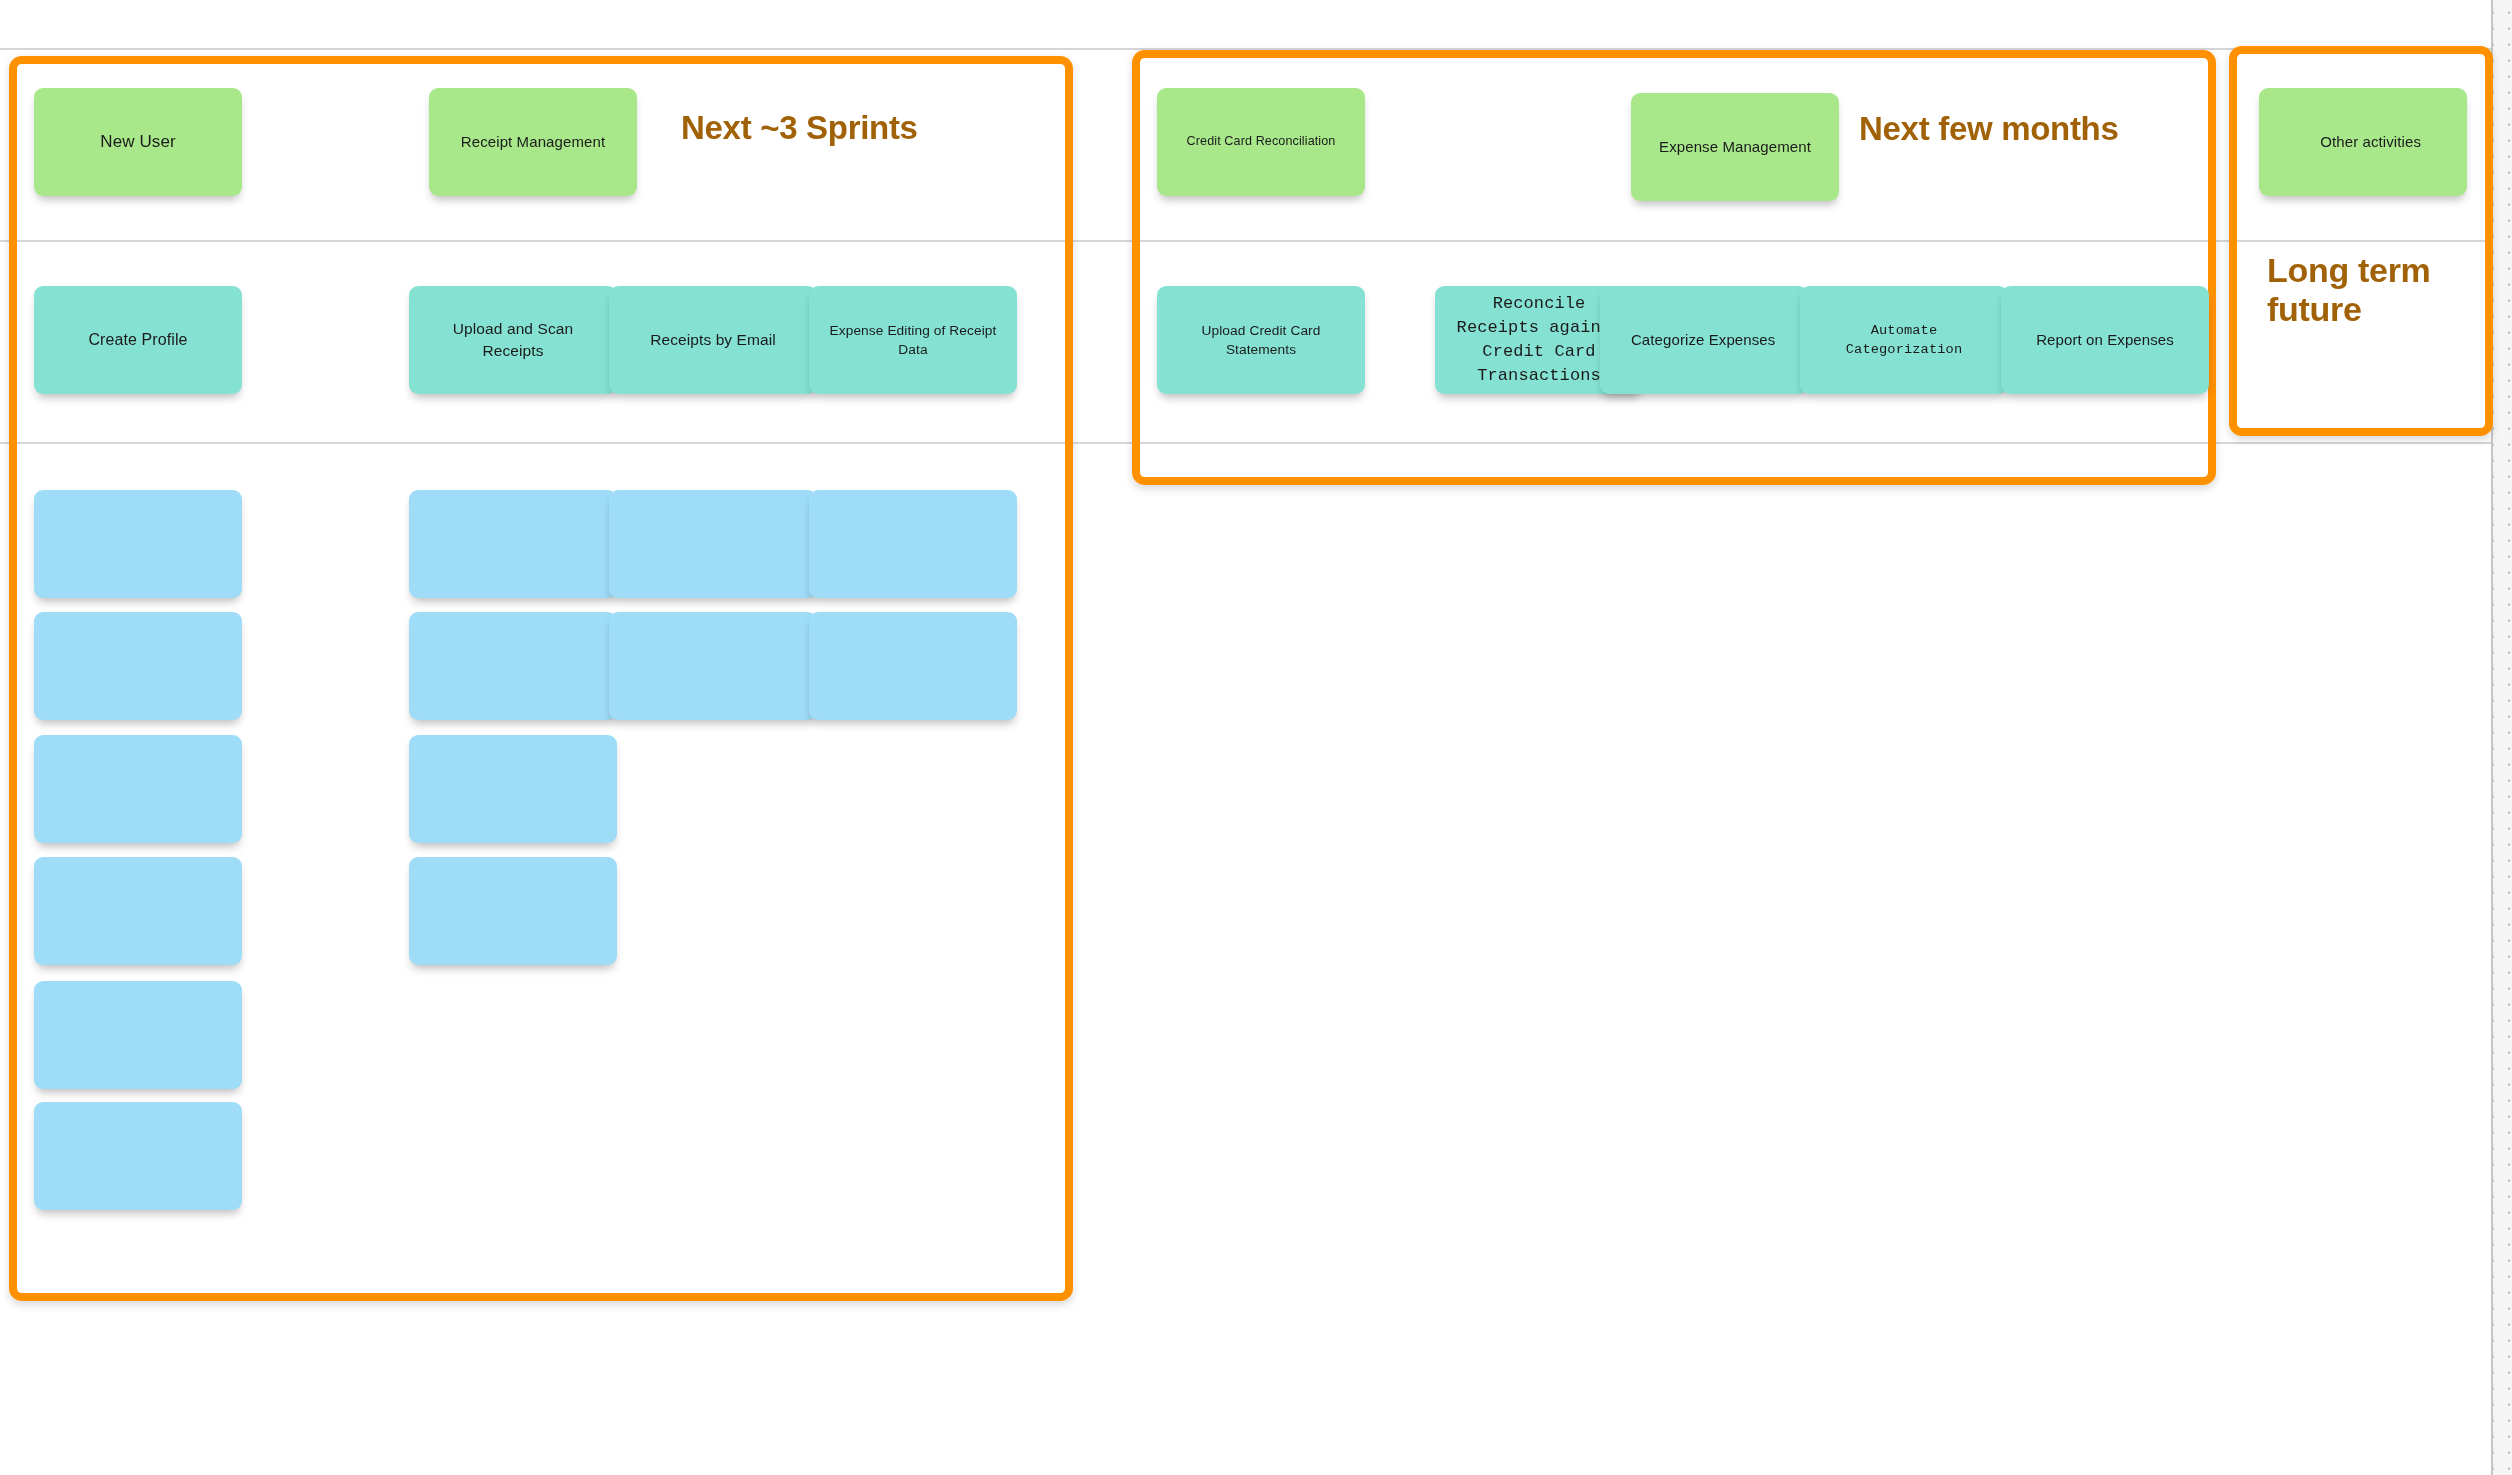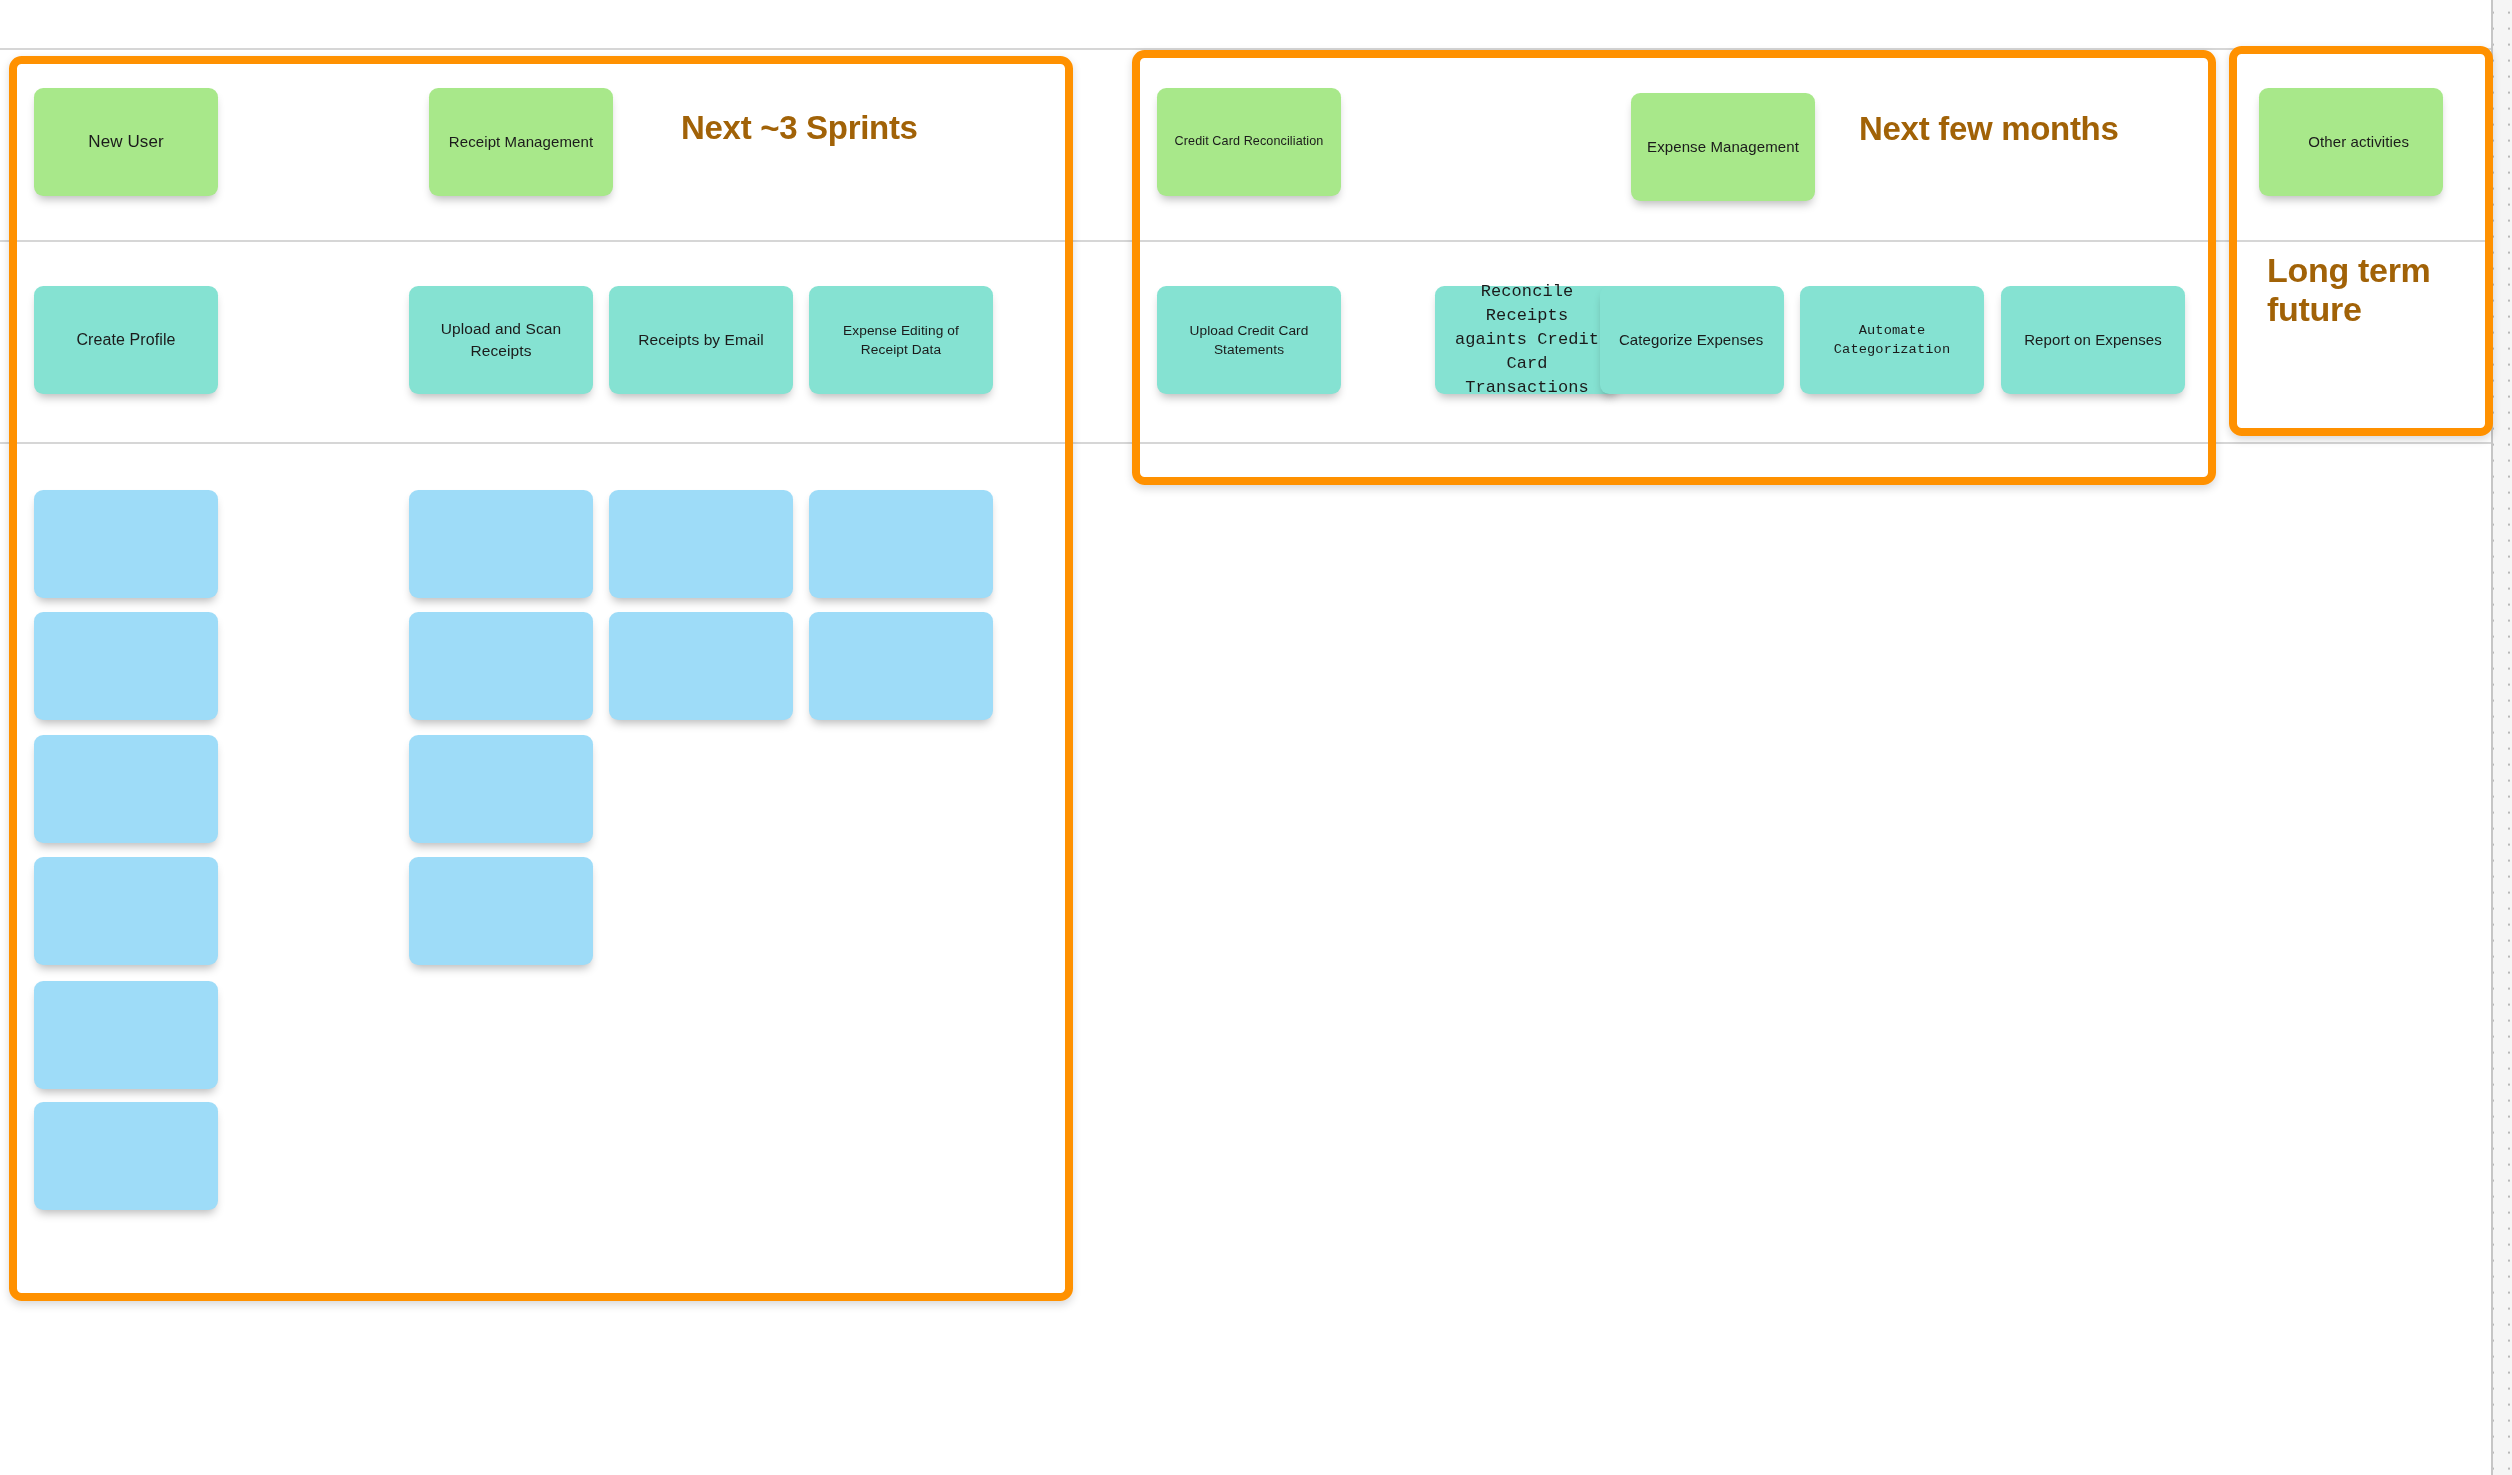--- a/index.html
+++ b/index.html
@@ -48,21 +48,21 @@
   .section-title {
     position: absolute;
     font-weight: 800;
     color: #a16207;
     letter-spacing: -0.3px;
     line-height: 1.16;
     white-space: pre-line;
   }
   .note {
     position: absolute;
-    width: 184px;
+    width: 208px;
     height: 108px;
     border-radius: 9.2px;
     display: flex;
     align-items: center;
     justify-content: center;
     text-align: center;
     padding: 0 13.7px;
     box-sizing: border-box;
     color: #1b1b1b;
     line-height: 1.42;

